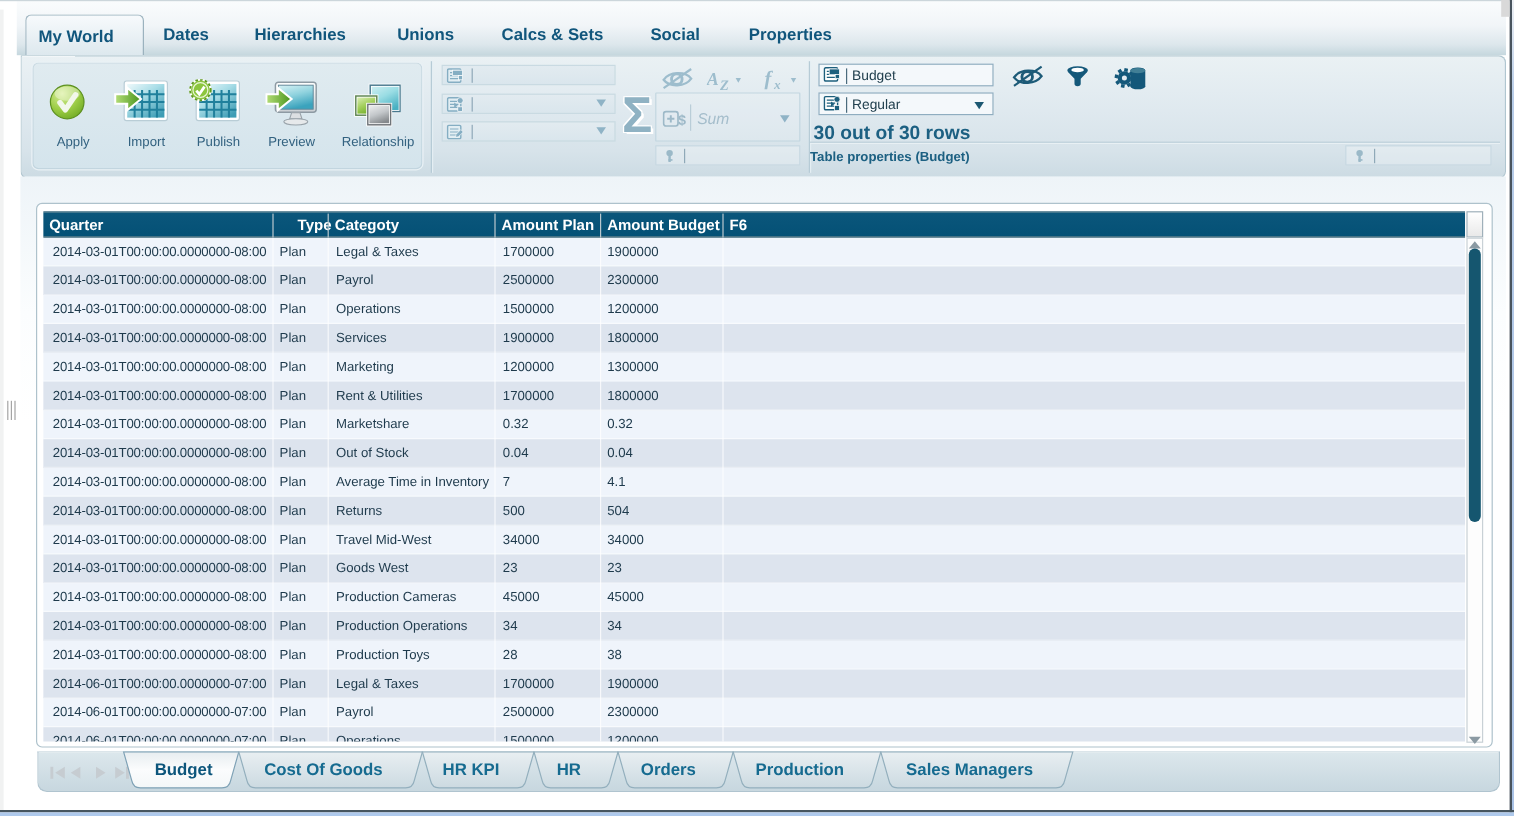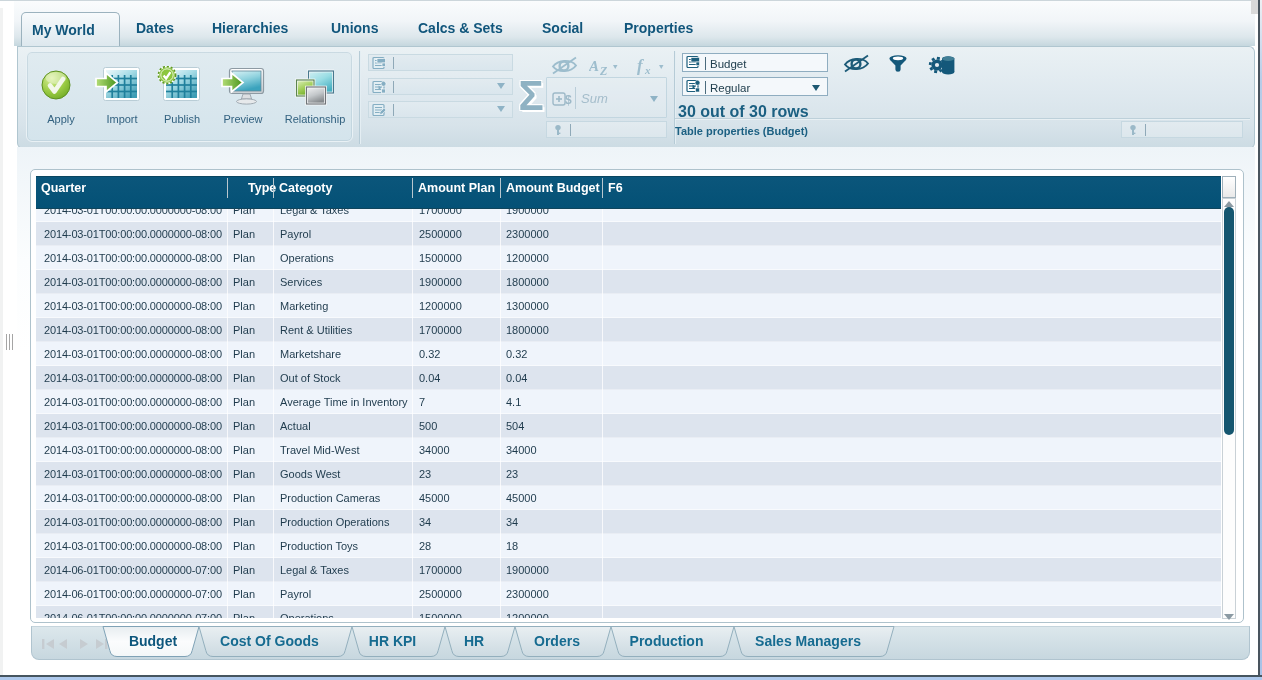--- a/index.html
+++ b/index.html
@@ -60,21 +60,21 @@
 .rowslbl { position:absolute; left:660px; top:56px; color:#1c6082; font-size:16px; font-weight:bold; }
 .hdiv { position:absolute; left:657px; top:71px; width:575px; height:1px; background:#bdd0da; box-shadow:0 1px 0 #e8f0f4; }
 .tplbl { position:absolute; left:657px; top:78px; color:#1c6082; font-size:11px; font-weight:bold; }
 
 
 .content { left:17px; top:147px; width:1238px; height:513px;
   background:linear-gradient(#eef4f8 0%, #fbfdfe 22%, #ffffff 40%); }
 .tbox { position:absolute; left:13px; top:22px; width:1214px; height:454px;
   background:#fff; border:1px solid #aec2cc; border-radius:5px; }
 .grid { position:absolute; left:5px; top:6px; width:1185px; height:442px; overflow:hidden; background:#fff; }
-.ghead { position:absolute; left:0; top:0; width:1185px; height:33px; background:linear-gradient(#0b567b,#045176);
+.ghead { position:absolute; left:0; top:0; width:1185px; height:22px; background:linear-gradient(#0b567b,#045176);
   border-top:1px solid #0a4660; border-bottom:1px solid #10455c; }
 .ghead span { position:absolute; top:4px; color:#fff; font-size:12.5px; font-weight:bold; }
 .gcoldiv { position:absolute; top:1px; width:1px; height:20px; background:#b9c7ce; }
 .row { position:absolute; left:0; width:1185px; height:24px; }
 .row span { position:absolute; top:6px; font-size:11px; color:#1e3a4c; white-space:pre; }
 .row .dt { letter-spacing:-0.15px; }
 .rl { background:#eff4fb; box-shadow:inset 0 -1px 0 #f8fafd; }
 .rd { background:#dde4ee; box-shadow:inset 0 -1px 0 #e9edf4; }
 .rowcoldiv { position:absolute; top:0; width:1px; height:432px; background:rgba(255,255,255,0.75); }
 
@@ -440,21 +440,21 @@
 <div class="row rl" style="top:214px">
             <span class="dt" style="left:8px">2014-03-01T00:00:00.0000000-08:00</span>
             <span class="" style="left:197px">Plan</span>
             <span class="" style="left:244px">Average Time in Inventory</span>
             <span class="" style="left:383px">7</span>
             <span class="" style="left:470px">4.1</span>
           </div>
 <div class="row rd" style="top:238px">
             <span class="dt" style="left:8px">2014-03-01T00:00:00.0000000-08:00</span>
             <span class="" style="left:197px">Plan</span>
-            <span class="" style="left:244px">Actual</span>
+            <span class="" style="left:244px">Returns</span>
             <span class="" style="left:383px">500</span>
             <span class="" style="left:470px">504</span>
           </div>
 <div class="row rl" style="top:262px">
             <span class="dt" style="left:8px">2014-03-01T00:00:00.0000000-08:00</span>
             <span class="" style="left:197px">Plan</span>
             <span class="" style="left:244px">Travel Mid-West</span>
             <span class="" style="left:383px">34000</span>
             <span class="" style="left:470px">34000</span>
           </div>
@@ -477,21 +477,21 @@
             <span class="" style="left:197px">Plan</span>
             <span class="" style="left:244px">Production Operations</span>
             <span class="" style="left:383px">34</span>
             <span class="" style="left:470px">34</span>
           </div>
 <div class="row rl" style="top:358px">
             <span class="dt" style="left:8px">2014-03-01T00:00:00.0000000-08:00</span>
             <span class="" style="left:197px">Plan</span>
             <span class="" style="left:244px">Production Toys</span>
             <span class="" style="left:383px">28</span>
-            <span class="" style="left:470px">18</span>
+            <span class="" style="left:470px">38</span>
           </div>
 <div class="row rd" style="top:382px">
             <span class="dt" style="left:8px">2014-06-01T00:00:00.0000000-07:00</span>
             <span class="" style="left:197px">Plan</span>
             <span class="" style="left:244px">Legal &amp; Taxes</span>
             <span class="" style="left:383px">1700000</span>
             <span class="" style="left:470px">1900000</span>
           </div>
 <div class="row rl" style="top:406px">
             <span class="dt" style="left:8px">2014-06-01T00:00:00.0000000-07:00</span>

